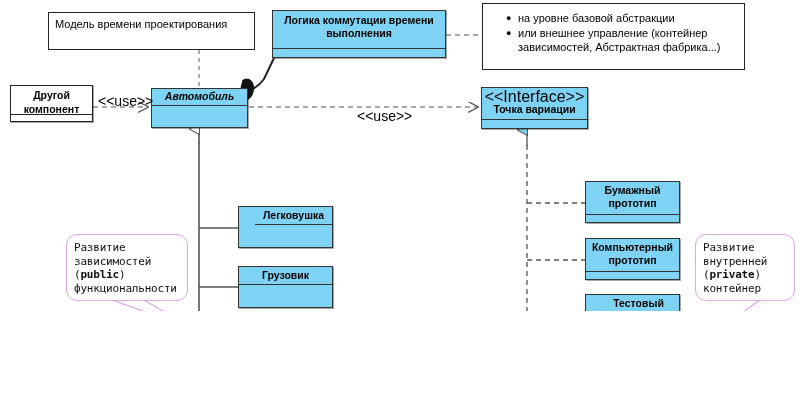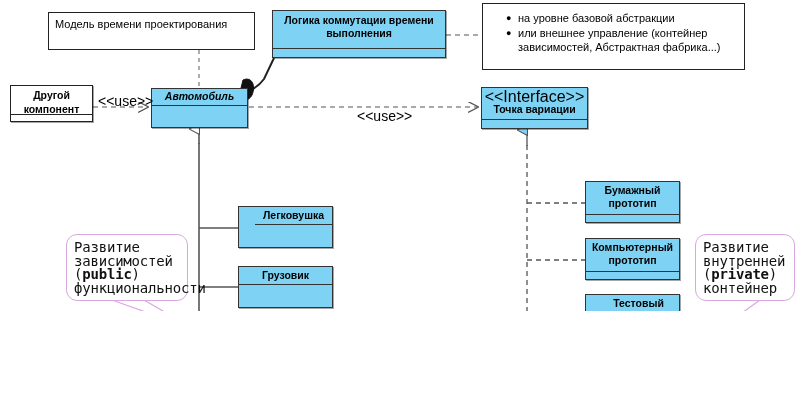--- a/index.html
+++ b/index.html
@@ -119,21 +119,21 @@
   .callout {
     position: absolute;
     border: 1px solid #d9a8e0;
     border-radius: 11px;
     background: #ffffff;
     z-index: 4;
     box-sizing: border-box;
   }
   .callout .ctext {
     font-family: "DejaVu Sans Mono", monospace;
-    font-size: 14px;
+    font-size: 11px;
     line-height: 13.5px;
     color: #111111;
     padding: 6px 7px;
     letter-spacing: -0.2px;
   }
   .callout .ctext b { font-weight: bold; }
 
   .stereo-label {
     position: absolute;
     font-size: 14px;

